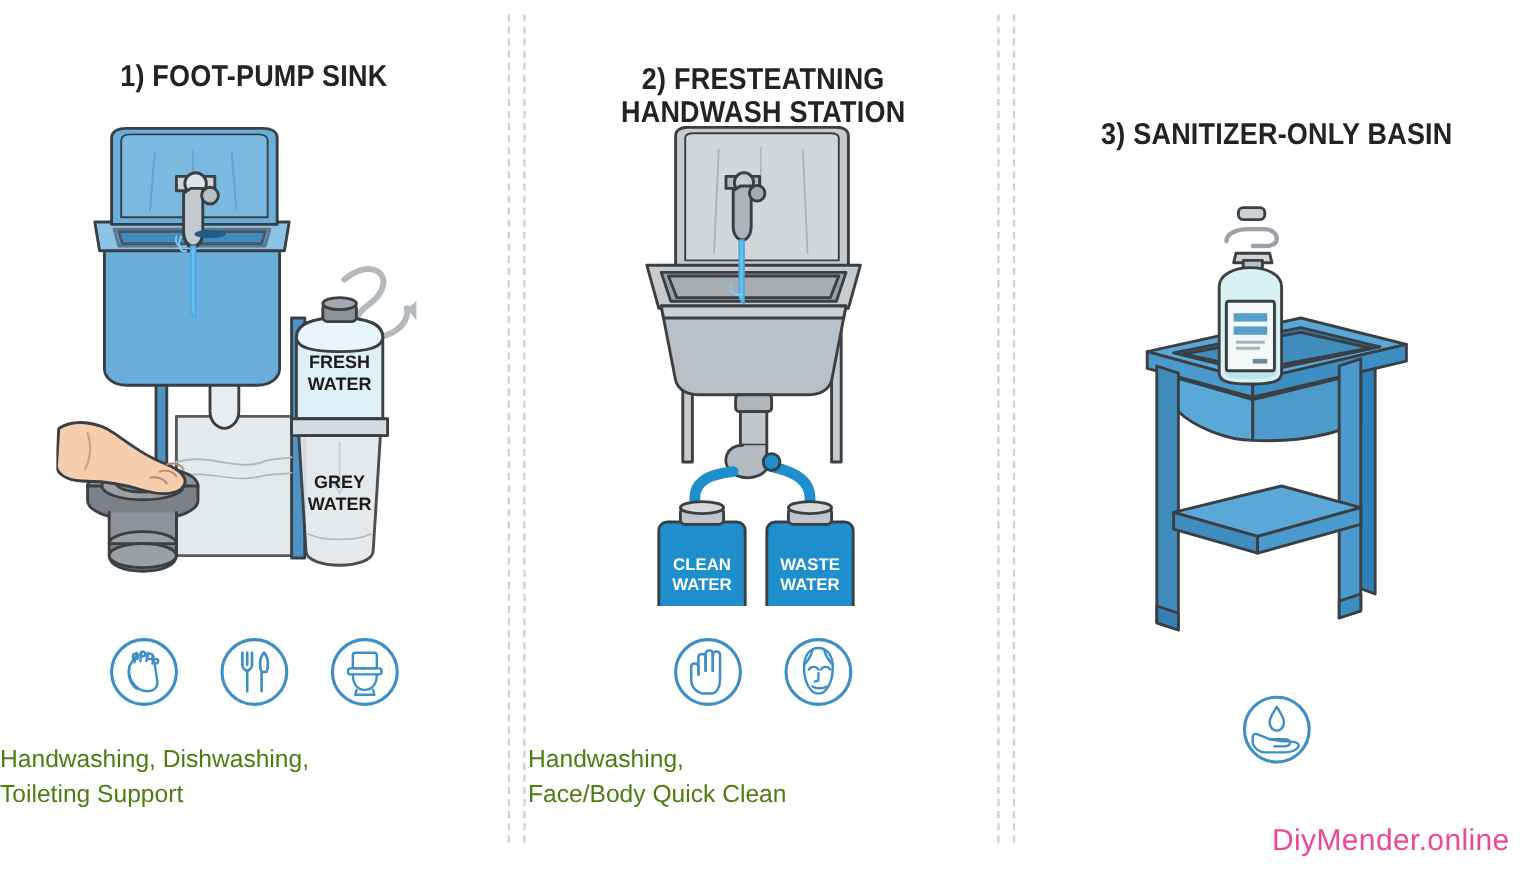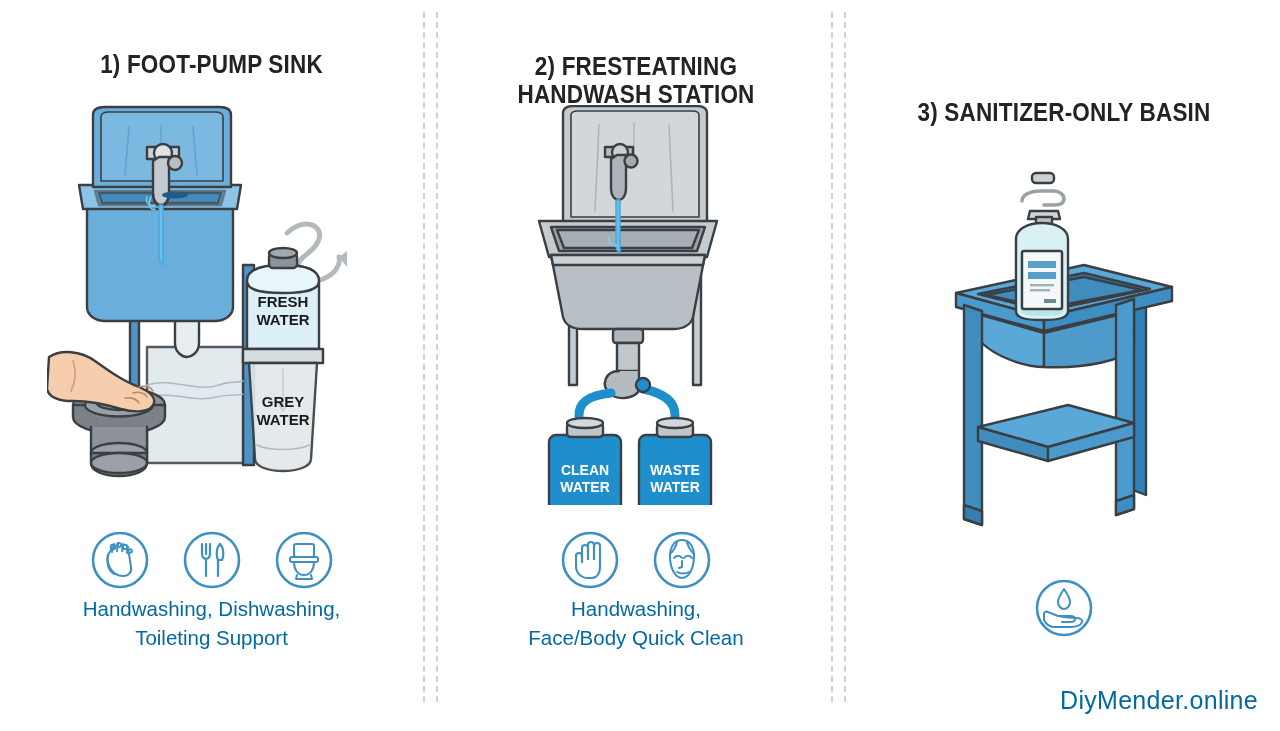--- a/index.html
+++ b/index.html
@@ -48,31 +48,31 @@
 
   
   .icon-row{
     position:absolute;left:0;right:0;top:528px;
     display:flex;justify-content:center;align-items:center;gap:28px;
   }
   .icon-circle{width:64px;height:64px;display:block;}
 
   
   .caption{
-    position:absolute;left:0;right:0;top:594px;
-    text-align:center;
+    position:absolute;left:0;right:0;top:618px;
+    text-align:left;
     font-size:20.5px;line-height:29px;
-    color:#0369a1;
+    color:#4d7c0f;
     white-space:pre-line;
   }
 
   
   #watermark{
     position:absolute;right:22px;bottom:14px;
-    font-size:25px;color:#0369a1;letter-spacing:.3px;
+    font-size:25px;color:#ec4899;letter-spacing:.3px;
     user-select:none;
   }
 
   
   .tank-label{
     font-family:"Liberation Sans Narrow","Liberation Sans",sans-serif;
     font-weight:bold;font-size:15px;fill:#1b1b1b;
   }
   .can-label{
     font-family:"Liberation Sans Narrow","Liberation Sans",sans-serif;

